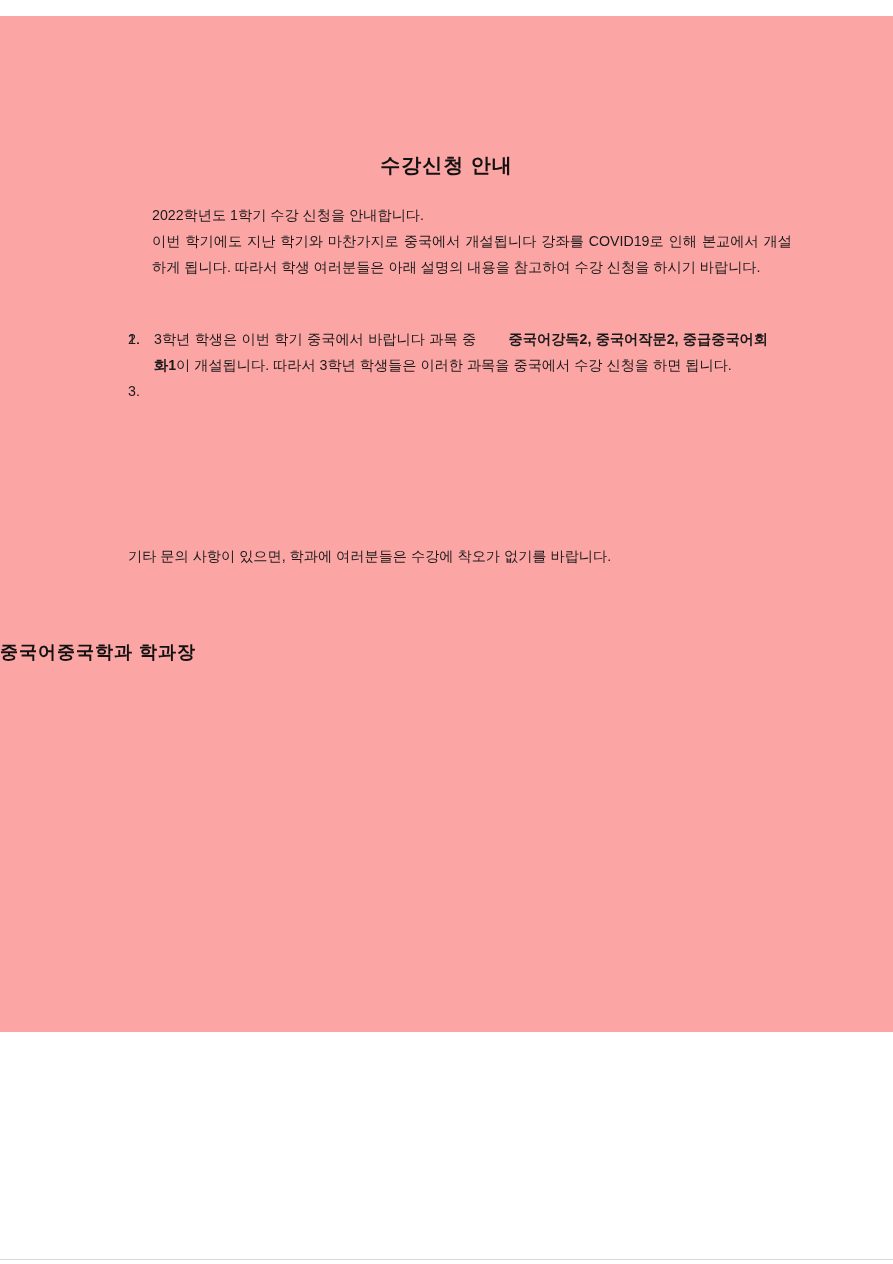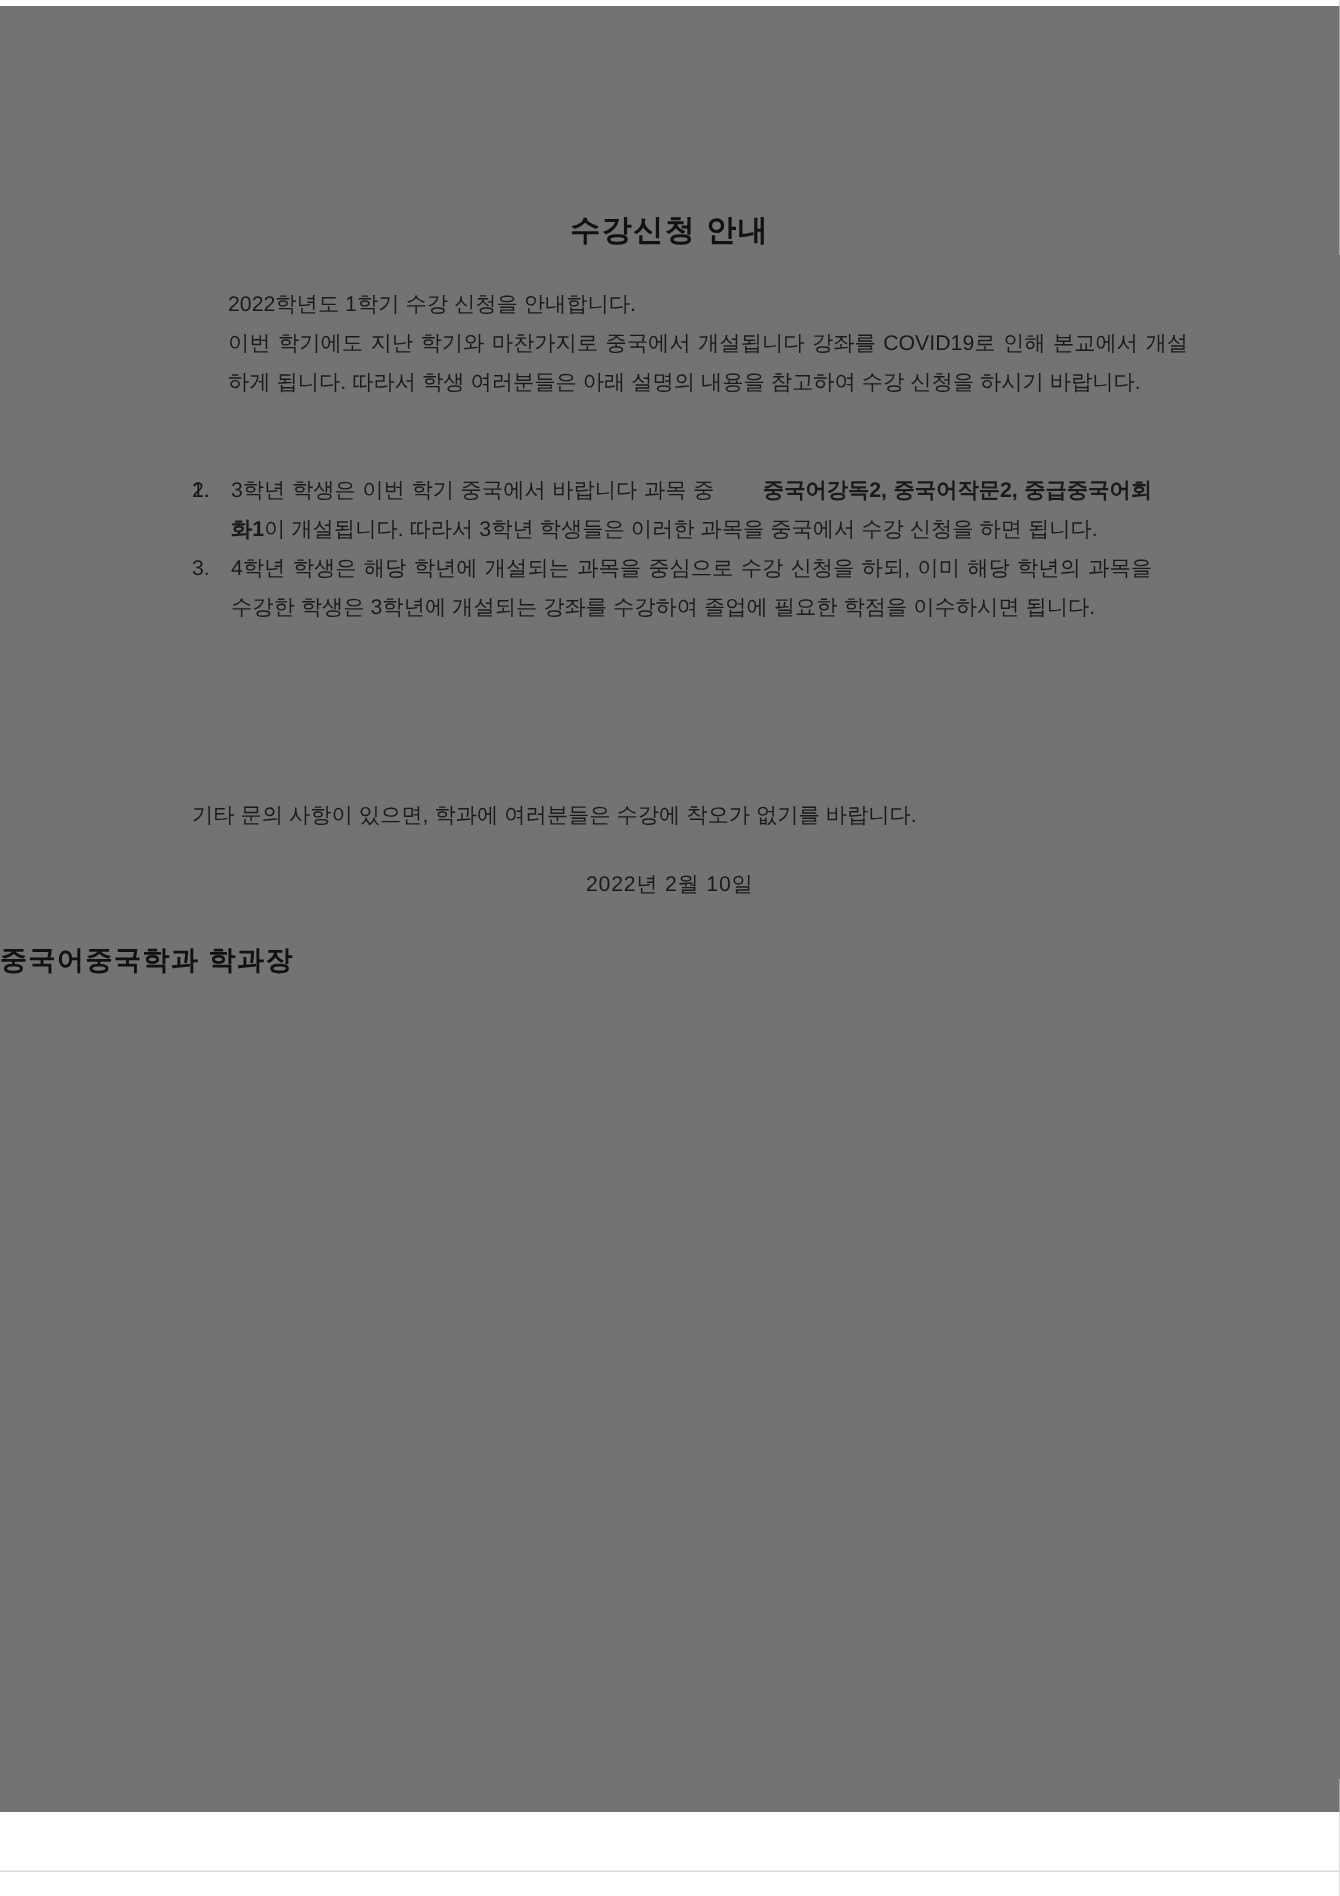--- a/index.html
+++ b/index.html
@@ -10,27 +10,27 @@
   body {
     width: 893px;
     height: 1264px;
     position: relative;
     font-family: "Liberation Sans", "DejaVu Sans", sans-serif;
     color: #1a1a1a;
     overflow: hidden;
   }
   .page {
     position: absolute;
-    top: 4px;
+    top: 16px;
     left: 0;
     width: 893px;
-    height: 1204px;
+    height: 1016px;
     box-sizing: border-box;
     padding: 0;
-    background: #737373;
+    background: #fca5a5;
   }
   .doc-title {
     position: absolute;
     top: 136px;
     left: 0;
     width: 893px;
     text-align: center;
     font-size: 20px;
     font-weight: bold;
     letter-spacing: 1px;
@@ -131,28 +131,26 @@
     <ol class="numbered">
       <li>
         <span class="marker">1.</span>
       </li>
       <li>
         <span class="marker">2.</span>
         <span>3학년 학생은 이번 학기 중국에서 바랍니다 과목 중 </span><b>중국어강독2, 중국어작문2, 중급중국어회화1</b><span>이 개설됩니다. 따라서 3학년 학생들은 이러한 과목을 중국에서 수강 신청을 하면 됩니다.</span>
       </li>
       <li>
         <span class="marker">3.</span>
-        <span>4학년 학생은 해당 학년에 개설되는 과목을 중심으로 수강 신청을 하되, 이미 해당 학년의 과목을 수강한 학생은 3학년에 개설되는 강좌를 수강하여 졸업에 필요한 학점을 이수하시면 됩니다.</span>
       </li>
     </ol>
   </div>
 
   <div class="body-block closing">
     <span>기타 문의 사항이 있으면, 학과에 여러분들은 수강에 착오가 없기를 바랍니다.</span>
   </div>
 
-  <div class="date-line">2022년 2월 10일</div>
 
   <div class="signature">중국어중국학과 학과장</div>
 
   <div class="footer-rule"></div>
 
 </div>
 
 </body></html>

